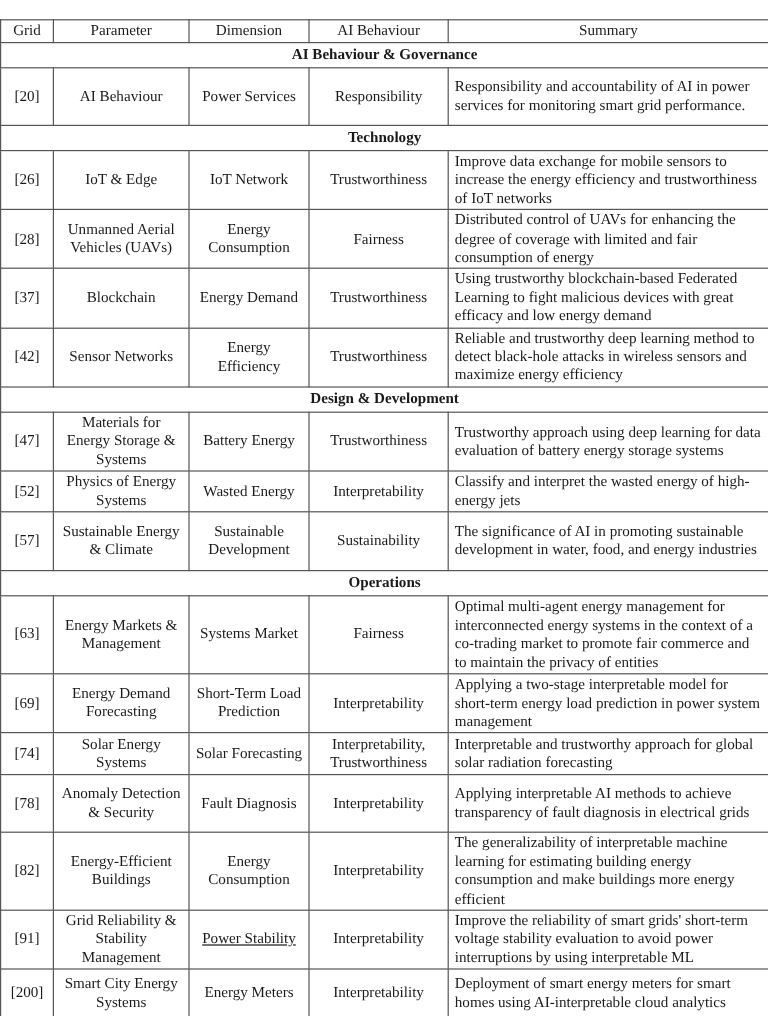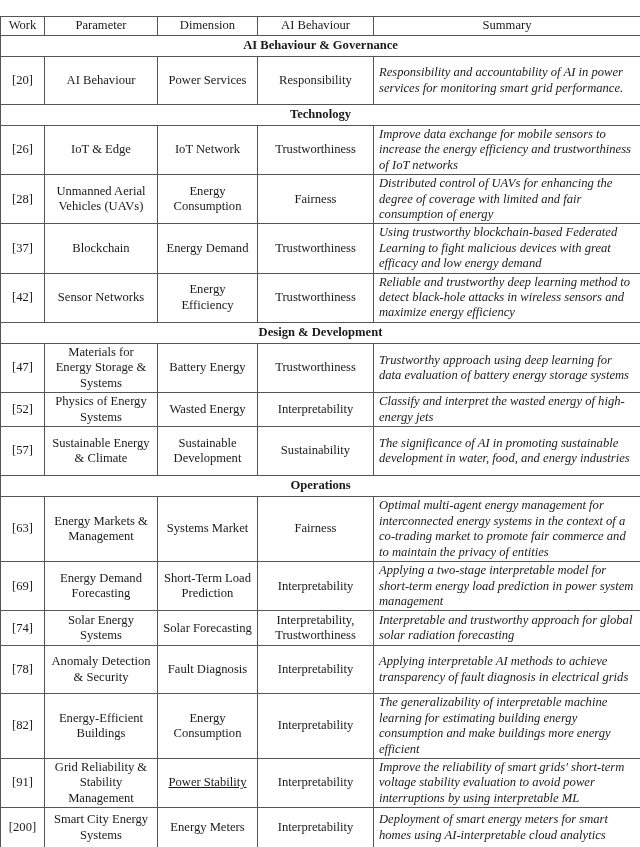--- a/index.html
+++ b/index.html
@@ -3,39 +3,39 @@
 <meta charset="utf-8">
 <style>
   html, body { margin: 0; padding: 0; background: #ffffff; }
   body { width: 640px; height: 847px; overflow: hidden; position: relative;
          font-family: "Liberation Serif", "DejaVu Serif", serif; color: #1a1a1a; }
   table { position: absolute; top: 16px; left: 0; width: 640px; border-collapse: collapse;
           table-layout: fixed; font-size: 12.6px; line-height: 15.4px; }
   td, th { border: 1.2px solid #555; padding: 1px 4px; vertical-align: middle; }
   th { font-weight: normal; text-align: center; height: 16px; }
   td.c { text-align: center; }
-  td.s { text-align: left; padding-left: 5px; font-style: italic; }
+  td.s { text-align: left; padding-left: 5px; }
   tr.section td { text-align: center; font-weight: bold; height: 18px; }
   col.w { width: 44px; } col.p { width: 113px; } col.d { width: 100px; }
   col.a { width: 116px; } col.sum { width: 267px; }
 </style>
 </head>
 <body>
 
 <table>
   <colgroup>
       <col class="w">
       <col class="p">
       <col class="d">
       <col class="a">
       <col class="sum">
     </colgroup>
   <thead>
     <tr>
-      <th>Work</th>
+      <th>Grid</th>
       <th>Parameter</th>
       <th>Dimension</th>
       <th>AI Behaviour</th>
       <th>Summary</th>
     </tr>
   </thead>
   <tbody id="tbody">
       <tr class="section">
         <td colspan="5">AI Behaviour &amp; Governance</td>
       </tr>

